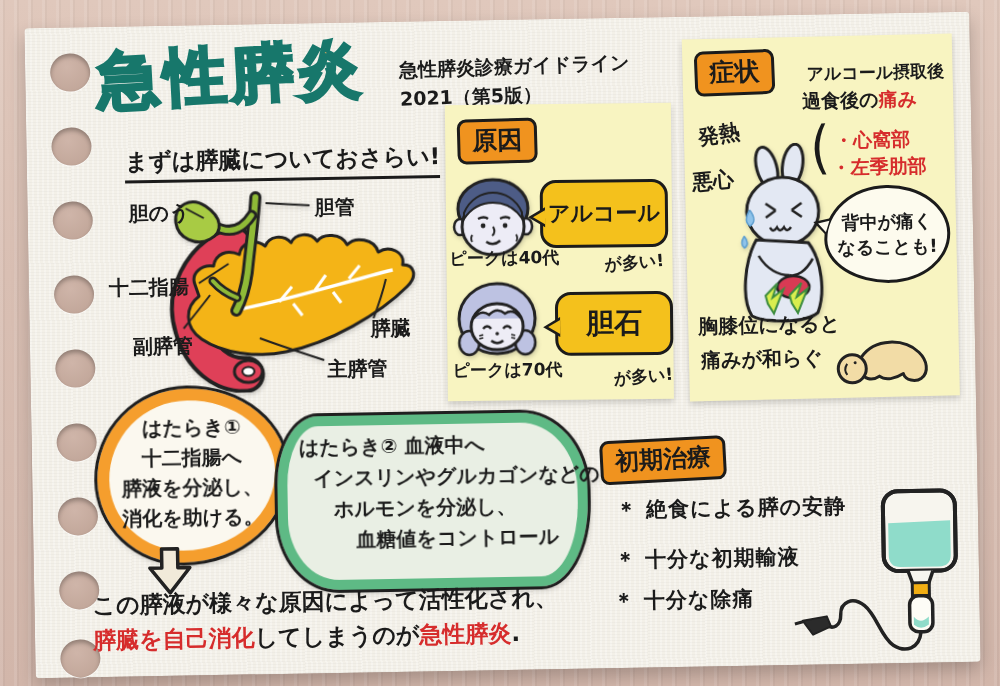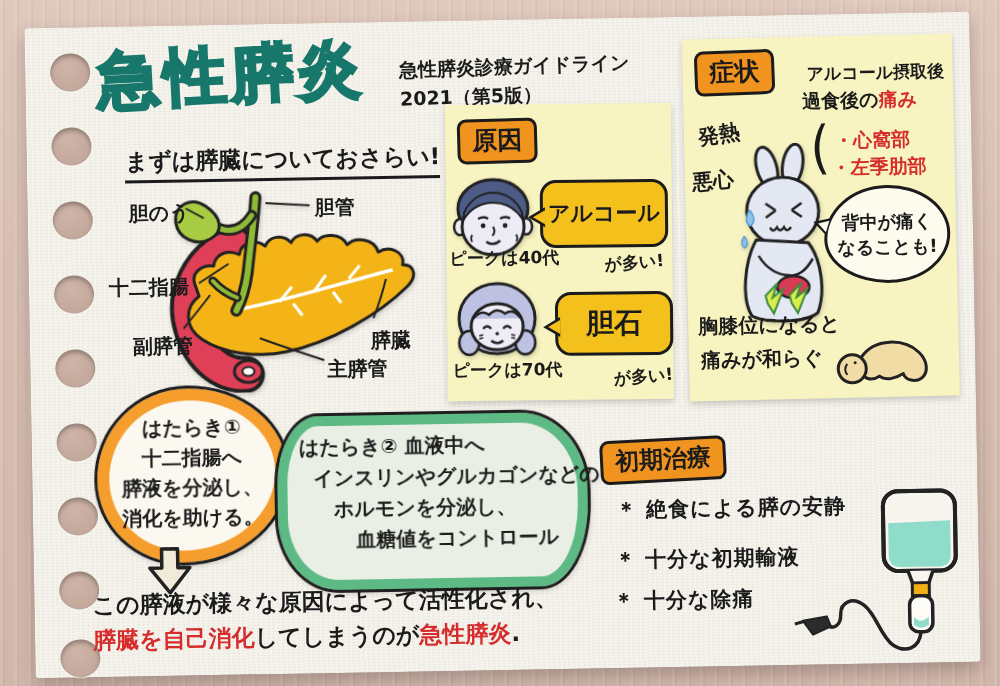--- a/index.html
+++ b/index.html
@@ -150,21 +150,21 @@
       <path d="M128,48 C146,58 158,50 166,38" fill="none" stroke="#8fba37" stroke-width="5" stroke-linecap="round"></path>
       <path d="M150,120 C140,116 132,110 126,103" fill="none" stroke="#222" stroke-width="9" stroke-linecap="round"></path>
       <path d="M150,120 C140,116 132,110 126,103" fill="none" stroke="#8fba37" stroke-width="4" stroke-linecap="round"></path>
       <path d="M120,28 C106,18 88,26 90,44 C92,60 110,68 124,61 C138,54 136,39 120,28 Z" fill="#a8cb44" stroke="#222" stroke-width="3"></path>
       <path d="M100,30 L118,40 M224,29 L180,26 M112,105 L142,86 M96,150 C106,138 116,126 123,117 M286,143 C292,128 296,116 299,104 M236,184 C210,175 190,168 172,161" stroke="#222" stroke-width="2" fill="none"></path>
     </svg>
     <div class="dlabel" style="left:101px; top:174px;">胆のう</div>
     <div class="dlabel" style="left:287px; top:171px;">胆管</div>
     <div class="dlabel" style="left:80px;  top:248px;">十二指腸</div>
     <div class="dlabel" style="left:103px; top:307px;">副膵管</div>
-    <div class="dlabel" style="left:341px; top:305px;">膵臓</div>
+    <div class="dlabel" style="left:341px; top:293px;">膵臓</div>
     <div class="dlabel" style="left:297px; top:333px;">主膵管</div>
 
     <div class="blob blob-orange">
       <div>はたらき①</div>
       <div>十二指腸へ</div>
       <div>膵液を分泌し、</div>
       <div>消化を助ける。</div>
     </div>
 
     <svg class="arrow-down" width="48" height="52" viewBox="0 0 48 52">

